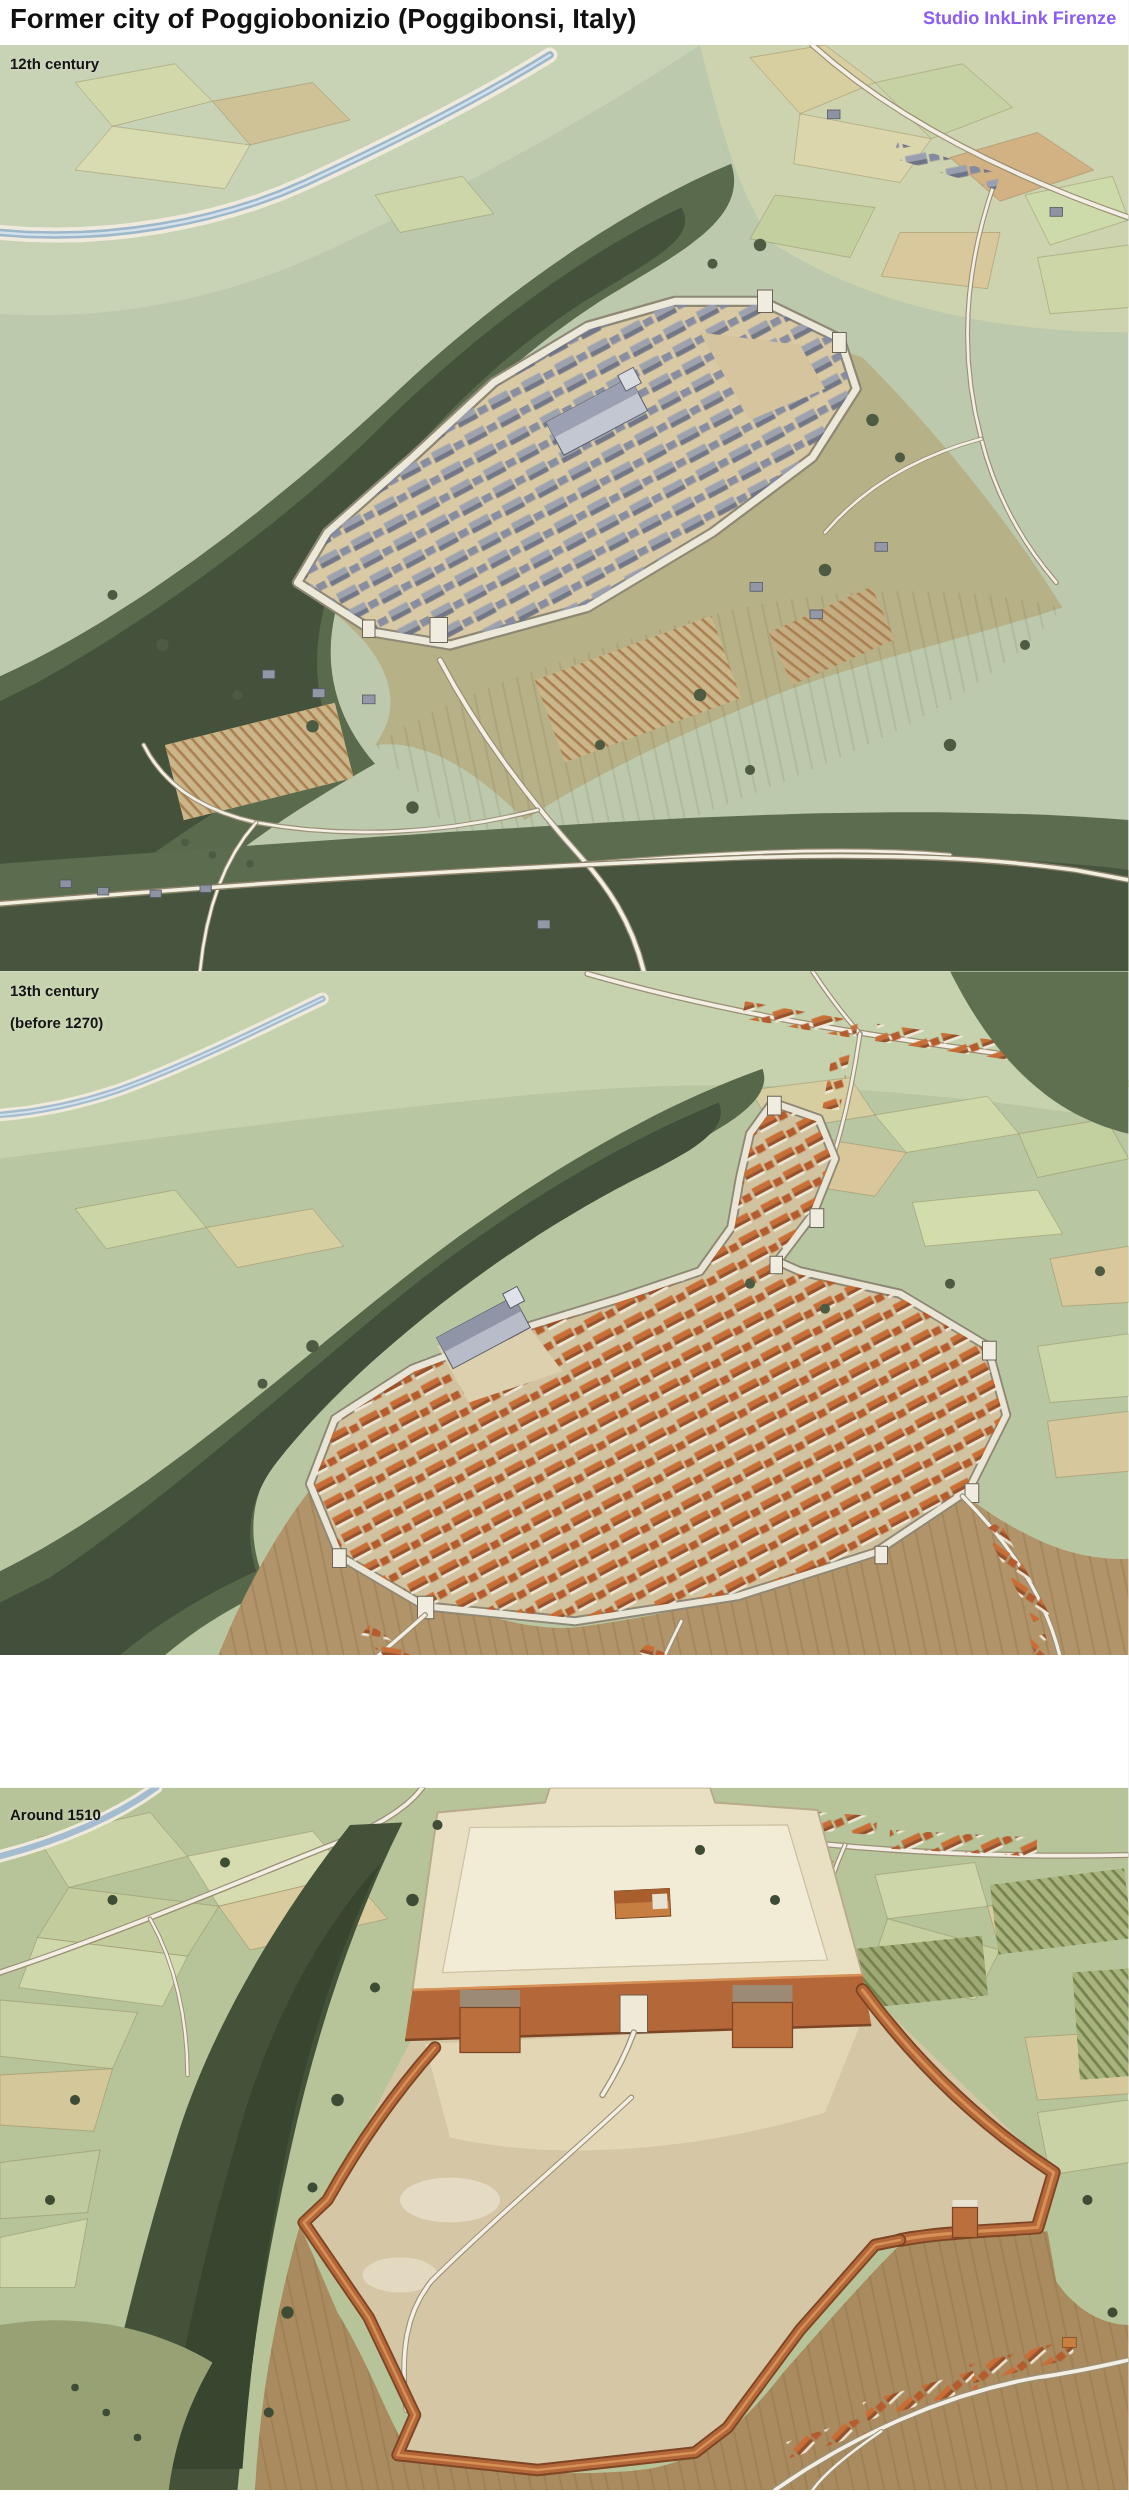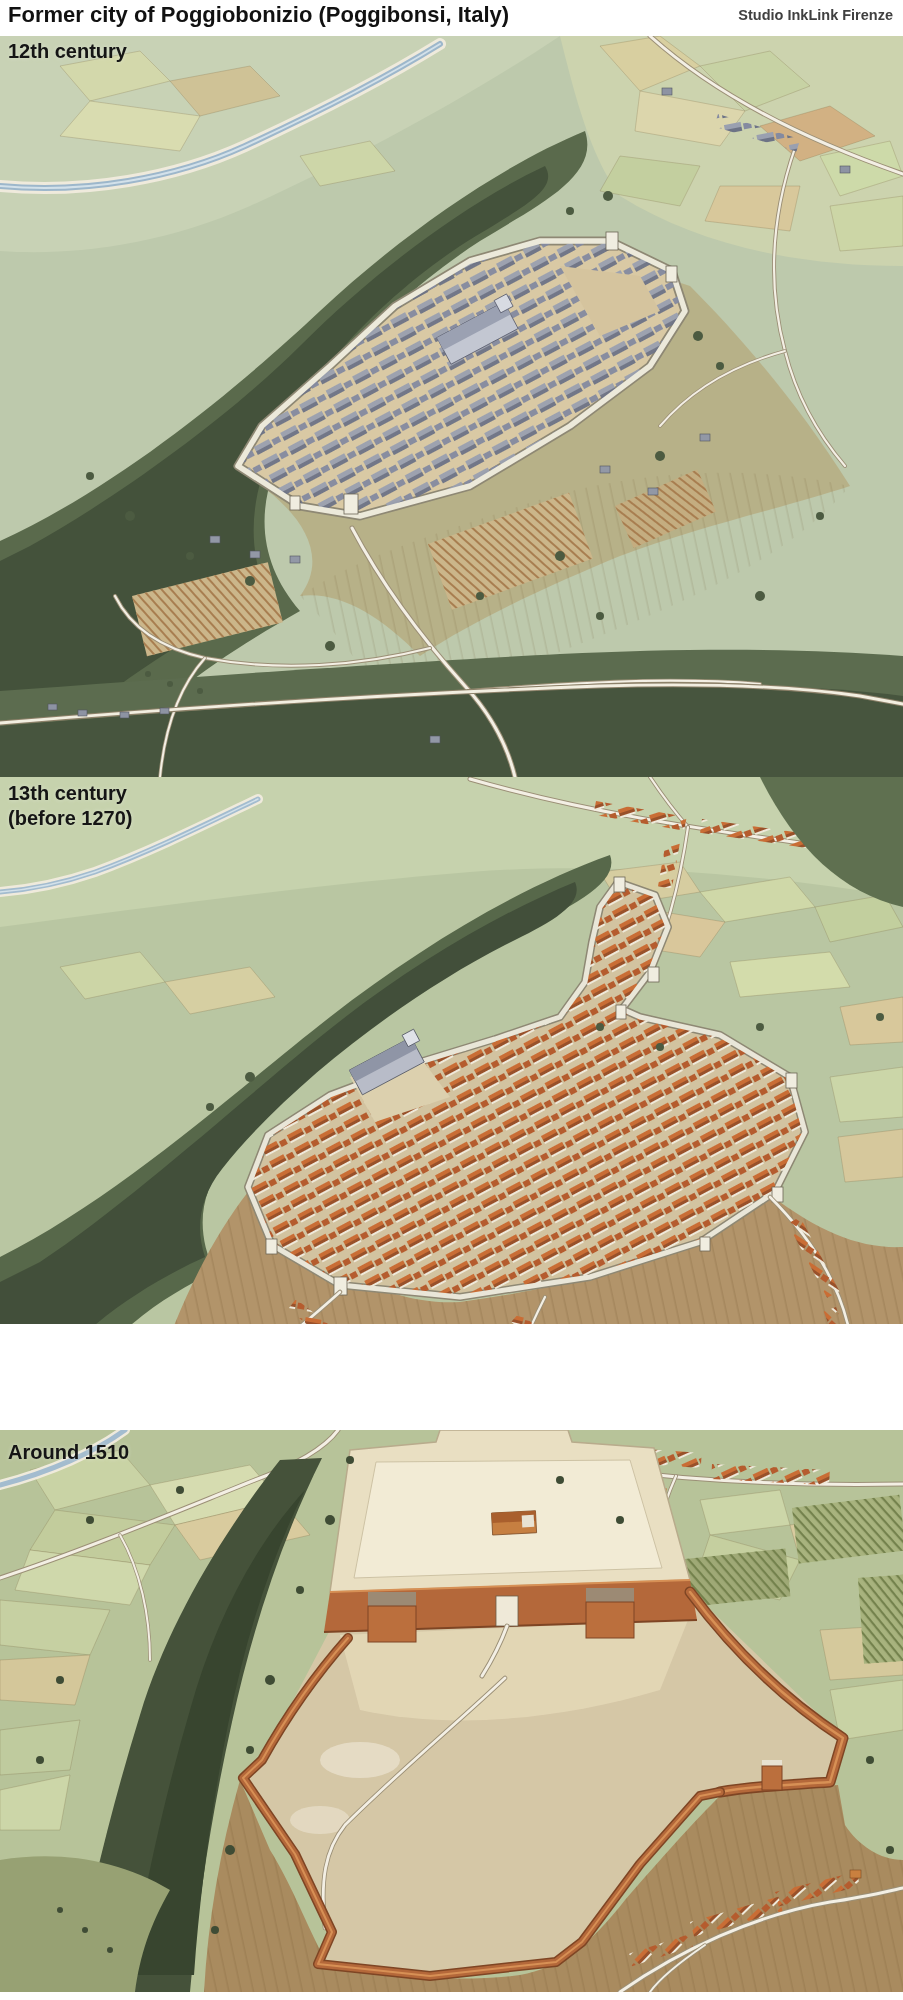--- a/index.html
+++ b/index.html
@@ -2,27 +2,27 @@
 <html><head>
 <meta charset="utf-8">
 <style>
   html,body{margin:0;padding:0;background:#e8e8e8;}
   .page{position:relative;width:903px;height:2000px;margin:0 auto;background:#ffffff;
         font-family:"Liberation Sans","DejaVu Sans",sans-serif;overflow:hidden;}
   .header{position:absolute;top:0;left:0;width:903px;height:36px;background:#ffffff;
           display:flex;align-items:center;justify-content:space-between;box-sizing:border-box;
           padding:0 10px 6px 8px;}
   .title{font-size:22px;font-weight:bold;color:#111;letter-spacing:0;white-space:nowrap;}
-  .credit{font-size:14.5px;font-weight:bold;color:#404040;white-space:nowrap;}
+  .credit{font-size:14.5px;font-weight:bold;color:#8b5cf6;white-space:nowrap;}
   .panel{position:absolute;left:0;width:903px;overflow:hidden;}
   .panel svg{display:block;}
   #panel1{top:36px;height:741px;}
   #panel2{top:777px;height:547px;}
   #panel3{top:1430px;height:568px;}
-  .panel-label{position:absolute;left:8px;font-size:20px;font-weight:bold;color:#151515;
+  .panel-label{position:absolute;left:8px;font-size:12px;font-weight:bold;color:#151515;
                line-height:25px;white-space:pre-line;text-shadow:0 0 4px rgba(235,240,225,.55);}
   #panel1 .panel-label{top:3px;}
   #panel2 .panel-label{top:4px;}
   #panel3 .panel-label{top:10px;}
   .footer-strip{position:absolute;top:1992px;left:0;width:903px;height:8px;background:#ffffff;}
 </style>
 </head>
 <body>
 
 <div class="page">

